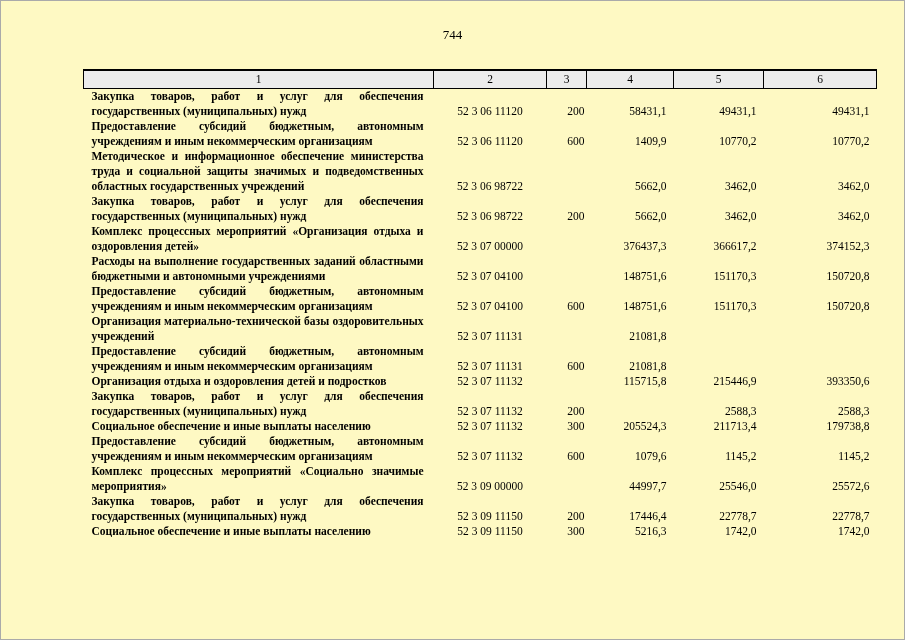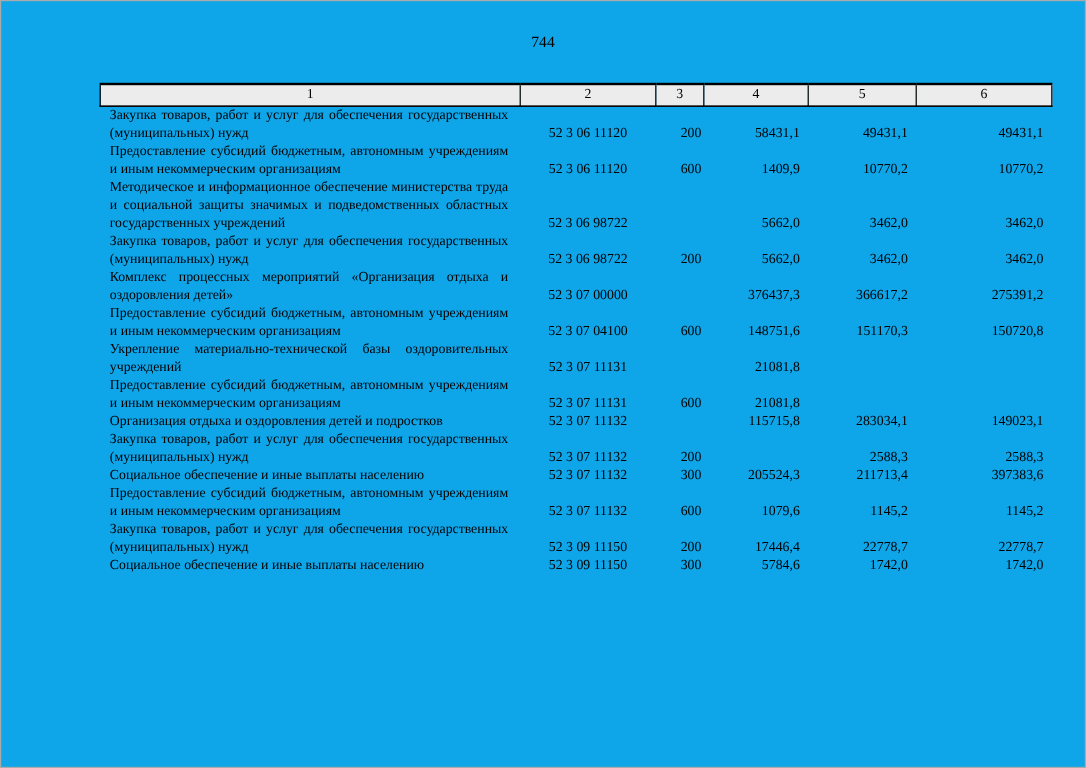--- a/index.html
+++ b/index.html
@@ -5,21 +5,21 @@
   html, body {
     margin: 0;
     padding: 0;
     background: #888;
     font-family: "Liberation Serif", "DejaVu Serif", serif;
   }
   .page {
     position: relative;
     width: 905px;
     height: 640px;
-    background: #0ea5e9;
+    background: #fef9c3;
     box-sizing: border-box;
     border: 1px solid #aaa;
     overflow: hidden;
   }
   .page-number {
     position: absolute;
     top: 26px;
     left: 0;
     width: 100%;
     text-align: center;
@@ -55,20 +55,21 @@
     height: 15px;
   }
   tbody td {
     vertical-align: bottom;
     padding: 0 2px;
   }
   tbody td.c1 {
     text-align: justify;
     padding-left: 8px;
     padding-right: 10px;
+    font-weight: bold;
   }
   tbody td.c2 { text-align: center; white-space: nowrap; }
   tbody td.c3 { text-align: right; }
   tbody td.c4, tbody td.c5, tbody td.c6 {
     text-align: right;
     padding-right: 7px;
     white-space: nowrap;
   }
 </style>
 </head>
@@ -128,89 +129,105 @@
           <td class="c4">5662,0</td>
           <td class="c5">3462,0</td>
           <td class="c6">3462,0</td>
         </tr>
         <tr>
           <td class="c1">Комплекс процессных мероприятий «Организация отдыха и оздоровления детей»</td>
           <td class="c2">52 3 07 00000</td>
           <td class="c3"></td>
           <td class="c4">376437,3</td>
           <td class="c5">366617,2</td>
-          <td class="c6">275391,2</td>
-        </tr>
-        <tr>
-          <td class="c1">Предоставление субсидий бюджетным, автономным учреждениям и иным некоммерческим организациям</td>
+          <td class="c6">374152,3</td>
+        </tr>
+        <tr>
+          <td class="c1">Расходы на выполнение государственных заданий областными бюджетными и автономными учреждениями</td>
           <td class="c2">52 3 07 04100</td>
-          <td class="c3">600</td>
+          <td class="c3"></td>
           <td class="c4">148751,6</td>
           <td class="c5">151170,3</td>
           <td class="c6">150720,8</td>
         </tr>
         <tr>
-          <td class="c1">Укрепление материально-технической базы оздоровительных учреждений</td>
+          <td class="c1">Предоставление субсидий бюджетным, автономным учреждениям и иным некоммерческим организациям</td>
+          <td class="c2">52 3 07 04100</td>
+          <td class="c3">600</td>
+          <td class="c4">148751,6</td>
+          <td class="c5">151170,3</td>
+          <td class="c6">150720,8</td>
+        </tr>
+        <tr>
+          <td class="c1">Организация материально-технической базы оздоровительных учреждений</td>
           <td class="c2">52 3 07 11131</td>
           <td class="c3"></td>
           <td class="c4">21081,8</td>
           <td class="c5"></td>
           <td class="c6"></td>
         </tr>
         <tr>
           <td class="c1">Предоставление субсидий бюджетным, автономным учреждениям и иным некоммерческим организациям</td>
           <td class="c2">52 3 07 11131</td>
           <td class="c3">600</td>
           <td class="c4">21081,8</td>
           <td class="c5"></td>
           <td class="c6"></td>
         </tr>
         <tr>
           <td class="c1">Организация отдыха и оздоровления детей и подростков</td>
           <td class="c2">52 3 07 11132</td>
           <td class="c3"></td>
           <td class="c4">115715,8</td>
-          <td class="c5">283034,1</td>
-          <td class="c6">149023,1</td>
+          <td class="c5">215446,9</td>
+          <td class="c6">393350,6</td>
         </tr>
         <tr>
           <td class="c1">Закупка товаров, работ и услуг для обеспечения государственных (муниципальных) нужд</td>
           <td class="c2">52 3 07 11132</td>
           <td class="c3">200</td>
           <td class="c4"></td>
           <td class="c5">2588,3</td>
           <td class="c6">2588,3</td>
         </tr>
         <tr>
           <td class="c1">Социальное обеспечение и иные выплаты населению</td>
           <td class="c2">52 3 07 11132</td>
           <td class="c3">300</td>
           <td class="c4">205524,3</td>
           <td class="c5">211713,4</td>
-          <td class="c6">397383,6</td>
+          <td class="c6">179738,8</td>
         </tr>
         <tr>
           <td class="c1">Предоставление субсидий бюджетным, автономным учреждениям и иным некоммерческим организациям</td>
           <td class="c2">52 3 07 11132</td>
           <td class="c3">600</td>
           <td class="c4">1079,6</td>
           <td class="c5">1145,2</td>
           <td class="c6">1145,2</td>
         </tr>
         <tr>
+          <td class="c1">Комплекс процессных мероприятий «Социально значимые мероприятия»</td>
+          <td class="c2">52 3 09 00000</td>
+          <td class="c3"></td>
+          <td class="c4">44997,7</td>
+          <td class="c5">25546,0</td>
+          <td class="c6">25572,6</td>
+        </tr>
+        <tr>
           <td class="c1">Закупка товаров, работ и услуг для обеспечения государственных (муниципальных) нужд</td>
           <td class="c2">52 3 09 11150</td>
           <td class="c3">200</td>
           <td class="c4">17446,4</td>
           <td class="c5">22778,7</td>
           <td class="c6">22778,7</td>
         </tr>
         <tr>
           <td class="c1">Социальное обеспечение и иные выплаты населению</td>
           <td class="c2">52 3 09 11150</td>
           <td class="c3">300</td>
-          <td class="c4">5784,6</td>
+          <td class="c4">5216,3</td>
           <td class="c5">1742,0</td>
           <td class="c6">1742,0</td>
         </tr>
       </tbody>
   </table>
 </div>
 
 </body></html>

